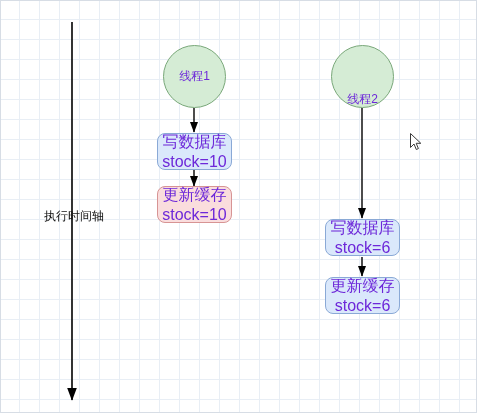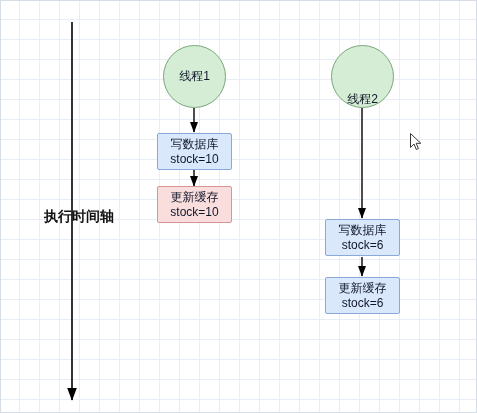--- a/index.html
+++ b/index.html
@@ -37,46 +37,45 @@
   }
   .node {
     position: absolute;
     box-sizing: border-box;
     display: flex;
     flex-direction: column;
     align-items: center;
     justify-content: center;
     text-align: center;
     line-height: 1.25;
-    color: #0f172a;
+    color: #6d28d9;
   }
   .circle-node {
     border-radius: 50%;
     background: #d5ecd5;
     border: 1px solid #7aa87a;
     font-size: 12px;
   }
   .box-node {
-    border-radius: 2px;
-    font-size: 12px;
+    border-radius: 8px;
+    font-size: 16px;
   }
   .box-blue {
     background: #dae8fb;
     border: 1px solid #8aa9d6;
   }
   .box-red {
     background: #fadddd;
     border: 1px solid #d79494;
   }
   .axis-label {
     position: absolute;
-    font-size: 14px;
+    font-size: 12px;
     color: #111111;
     white-space: nowrap;
-    font-weight: bold;
   }
   .cursor-icon {
     position: absolute;
     width: 12px;
     height: 18px;
   }
 </style>
 </head>
 <body>
 

